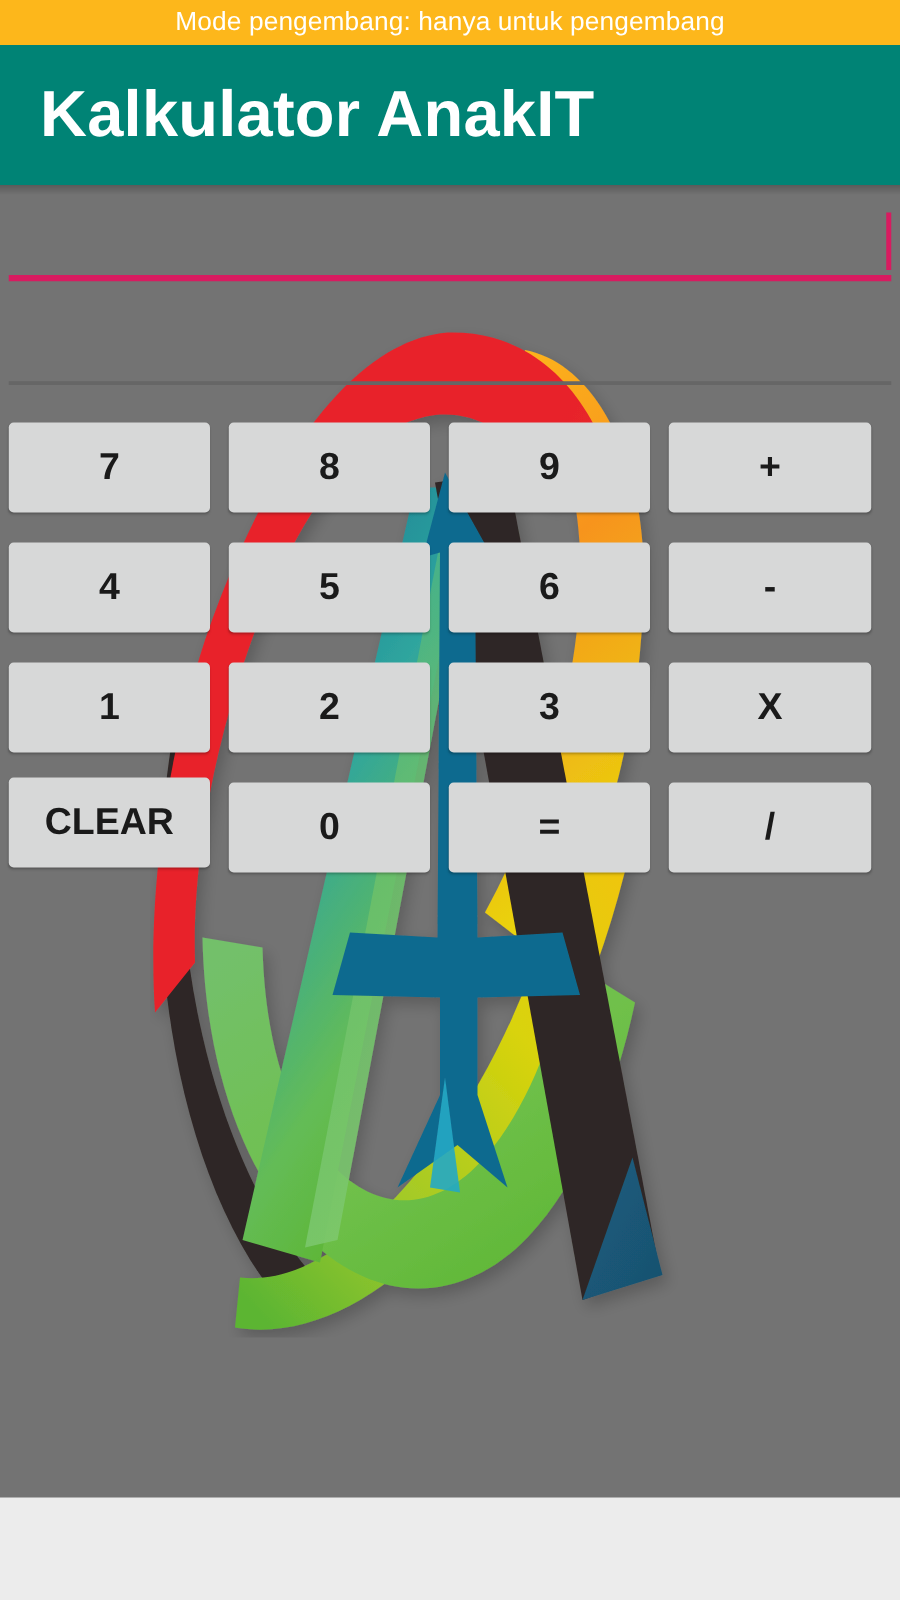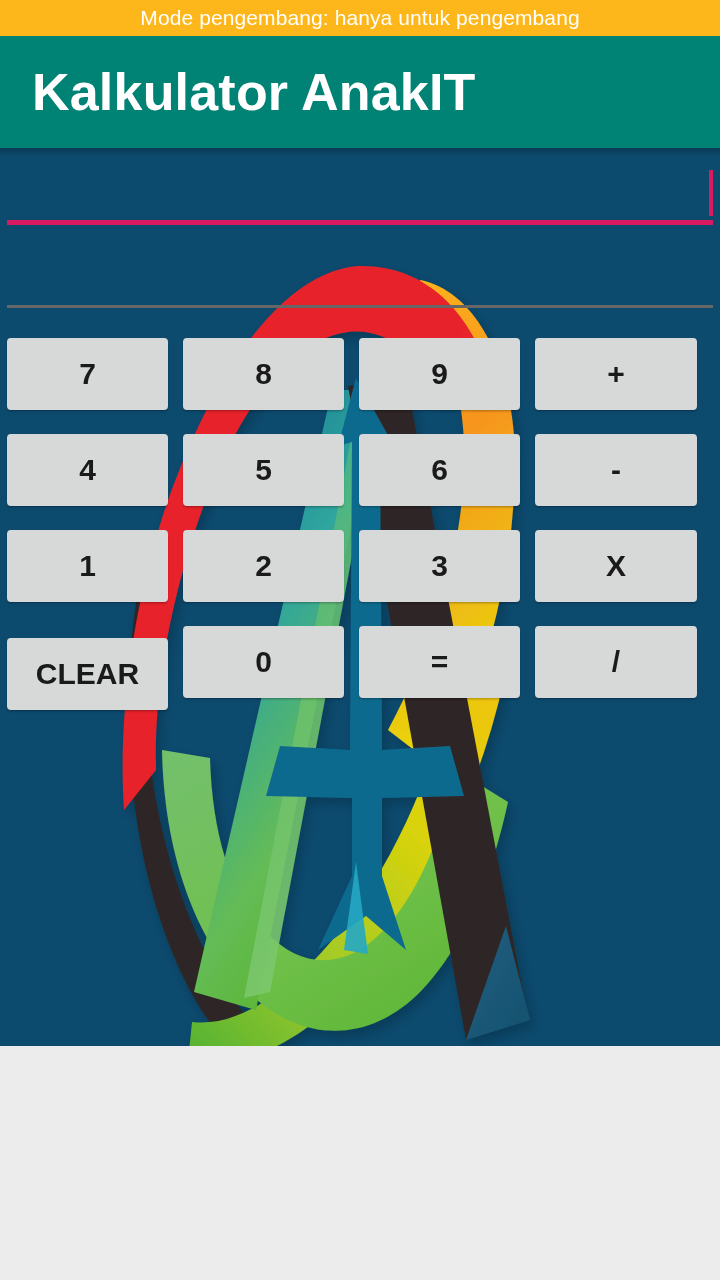--- a/index.html
+++ b/index.html
@@ -8,22 +8,22 @@
   body {
     font-family:"Liberation Sans", sans-serif;
     background:#ececec;
     overflow:hidden;
     position:relative;
   }
 
   #app {
     position:absolute;
     left:0; top:0;
-    width:720px; height:1046px;
-    background:#0c4a6e;
+    width:720px; height:1198px;
+    background:#737373;
     overflow:hidden;
   }
 
   
   .dev-banner {
     position:absolute; left:0; top:0;
     width:720px; height:36px;
     background:#FDB71B;
     color:#ffffff;
     font-size:21px;
@@ -266,21 +266,21 @@
         <button class="key" style="left: 359px; top: 0px; width: 161px; height: 72px; background: rgb(215, 216, 216); color: rgb(26, 26, 26);">9</button>
         <button class="key" style="left: 535px; top: 0px; width: 162px; height: 72px; background: rgb(215, 216, 216); color: rgb(26, 26, 26);">+</button>
         <button class="key" style="left: 7px; top: 96px; width: 161px; height: 72px; background: rgb(215, 216, 216); color: rgb(26, 26, 26);">4</button>
         <button class="key" style="left: 183px; top: 96px; width: 161px; height: 72px; background: rgb(215, 216, 216); color: rgb(26, 26, 26);">5</button>
         <button class="key" style="left: 359px; top: 96px; width: 161px; height: 72px; background: rgb(215, 216, 216); color: rgb(26, 26, 26);">6</button>
         <button class="key" style="left: 535px; top: 96px; width: 162px; height: 72px; background: rgb(215, 216, 216); color: rgb(26, 26, 26);">-</button>
         <button class="key" style="left: 7px; top: 192px; width: 161px; height: 72px; background: rgb(215, 216, 216); color: rgb(26, 26, 26);">1</button>
         <button class="key" style="left: 183px; top: 192px; width: 161px; height: 72px; background: rgb(215, 216, 216); color: rgb(26, 26, 26);">2</button>
         <button class="key" style="left: 359px; top: 192px; width: 161px; height: 72px; background: rgb(215, 216, 216); color: rgb(26, 26, 26);">3</button>
         <button class="key" style="left: 535px; top: 192px; width: 162px; height: 72px; background: rgb(215, 216, 216); color: rgb(26, 26, 26);">X</button>
-        <button class="key" style="left: 7px; top: 300px; width: 161px; height: 72px; background: rgb(215, 216, 216); color: rgb(26, 26, 26);">CLEAR</button>
+        <button class="key" style="left: 7px; top: 284px; width: 161px; height: 72px; background: rgb(215, 216, 216); color: rgb(26, 26, 26);">CLEAR</button>
         <button class="key" style="left: 183px; top: 288px; width: 161px; height: 72px; background: rgb(215, 216, 216); color: rgb(26, 26, 26);">0</button>
         <button class="key" style="left: 359px; top: 288px; width: 161px; height: 72px; background: rgb(215, 216, 216); color: rgb(26, 26, 26);">=</button>
         <button class="key" style="left: 535px; top: 288px; width: 162px; height: 72px; background: rgb(215, 216, 216); color: rgb(26, 26, 26);">/</button>
       </div>
 
   </div>
 
 </div>
 
 </body></html>

